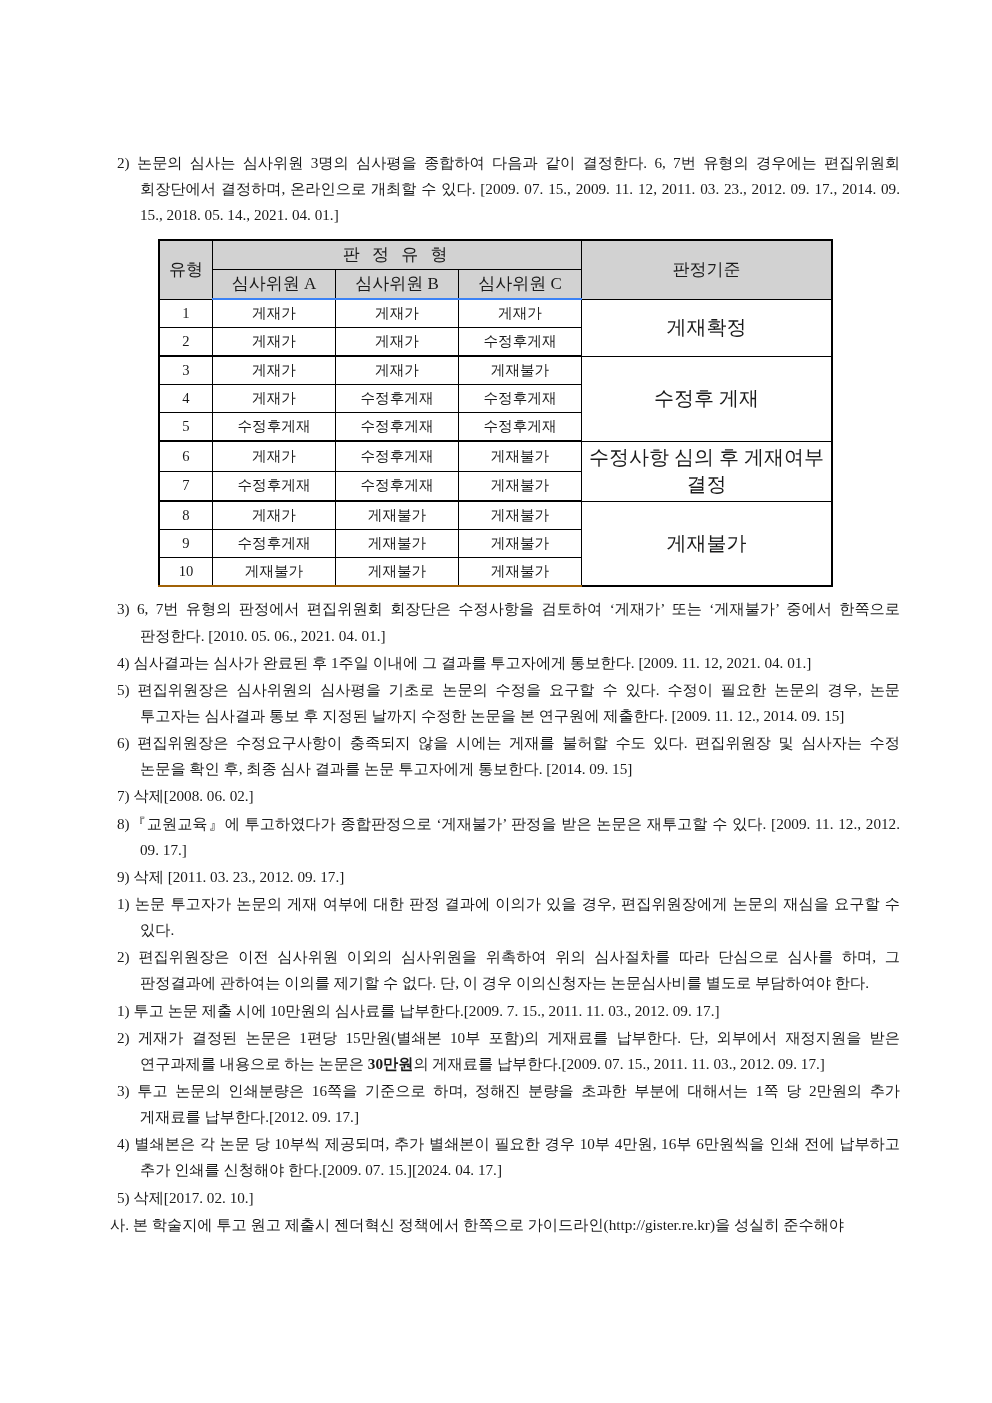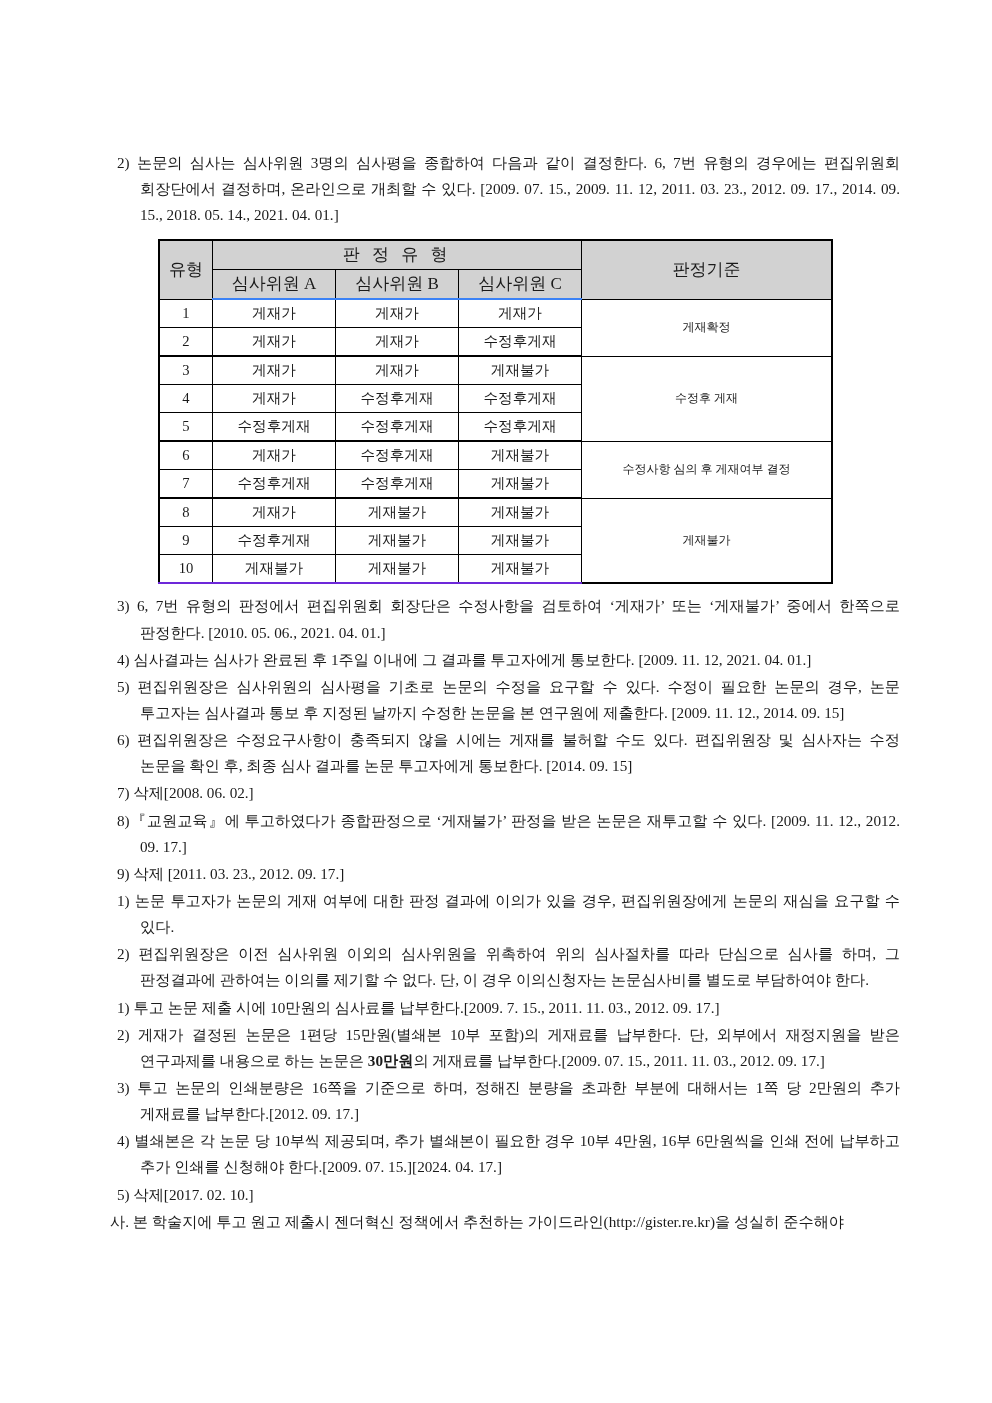--- a/index.html
+++ b/index.html
@@ -84,24 +84,24 @@
 
   
   table.judge tr.grp-end > td,
   table.judge tr.grp-end > th {
     border-bottom: 2px solid #000000;
   }
   table.judge thead tr:last-child th {
     border-bottom: 2px solid #3b82f6;
   }
   table.judge tbody tr:last-child td {
-    border-bottom: 2px solid #6d28d9;
+    border-bottom: 2px solid #a16207;
   }
   table.judge td.crit {
-    font-size: 12px;
+    font-size: 20px;
   }
 
   
   table.judge {
     border: 2px solid #000000;
   }
 </style>
 </head>
 <body>
 
@@ -202,16 +202,16 @@
       <p class="para lvl-num"><span class="marker">7)</span><span> 삭제[2008. 06. 02.]</span></p>
       <p class="para lvl-num"><span class="marker">8)</span><span>『교원교육』에 투고하였다가 종합판정으로 ‘게재불가’ 판정을 받은 논문은 재투고할 수 있다. [2009. 11. 12., 2012. 09. 17.]</span></p>
       <p class="para lvl-num"><span class="marker">9)</span><span> 삭제 [2011. 03. 23., 2012. 09. 17.]</span></p>
       <p class="para lvl-num"><span class="marker">1)</span><span> 논문 투고자가 논문의 게재 여부에 대한 판정 결과에 이의가 있을 경우, 편집위원장에게 논문의 재심을 요구할 수 있다.</span></p>
       <p class="para lvl-num"><span class="marker">2)</span><span> 편집위원장은 이전 심사위원 이외의 심사위원을 위촉하여 위의 심사절차를 따라 단심으로 심사를 하며, 그 판정결과에 관하여는 이의를 제기할 수 없다. 단, 이 경우 이의신청자는 논문심사비를 별도로 부담하여야 한다.</span></p>
       <p class="para lvl-num"><span class="marker">1)</span><span> 투고 논문 제출 시에 10만원의 심사료를 납부한다.[2009. 7. 15., 2011. 11. 03., 2012. 09. 17.]</span></p>
       <p class="para lvl-num"><span class="marker">2)</span><span> 게재가 결정된 논문은 1편당 15만원(별쇄본 10부 포함)의 게재료를 납부한다. 단, 외부에서 재정지원을 받은 연구과제를 내용으로 하는 논문은 </span><b class="strong">30만원</b><span>의 게재료를 납부한다.[2009. 07. 15., 2011. 11. 03., 2012. 09. 17.]</span></p>
       <p class="para lvl-num"><span class="marker">3)</span><span> 투고 논문의 인쇄분량은 16쪽을 기준으로 하며, 정해진 분량을 초과한 부분에 대해서는 1쪽 당 2만원의 추가 게재료를 납부한다.[2012. 09. 17.]</span></p>
       <p class="para lvl-num"><span class="marker">4)</span><span> 별쇄본은 각 논문 당 10부씩 제공되며, 추가 별쇄본이 필요한 경우 10부 4만원, 16부 6만원씩을 인쇄 전에 납부하고 추가 인쇄를 신청해야 한다.[2009. 07. 15.][2024. 04. 17.]</span></p>
       <p class="para lvl-num"><span class="marker">5)</span><span> 삭제[2017. 02. 10.]</span></p>
-      <p class="para lvl-kor"><span class="marker">사.</span><span> 본 학술지에 투고 원고 제출시 젠더혁신 정책에서 추천하는 가이드라인(http://gister.re.kr)을 성실히 준수해야</span></p>
+      <p class="para lvl-kor"><span class="marker">사.</span><span> 본 학술지에 투고 원고 제출시 젠더혁신 정책에서 한쪽으로 가이드라인(http://gister.re.kr)을 성실히 준수해야</span></p>
     </div>
 
 </div>
 
 </body></html>

